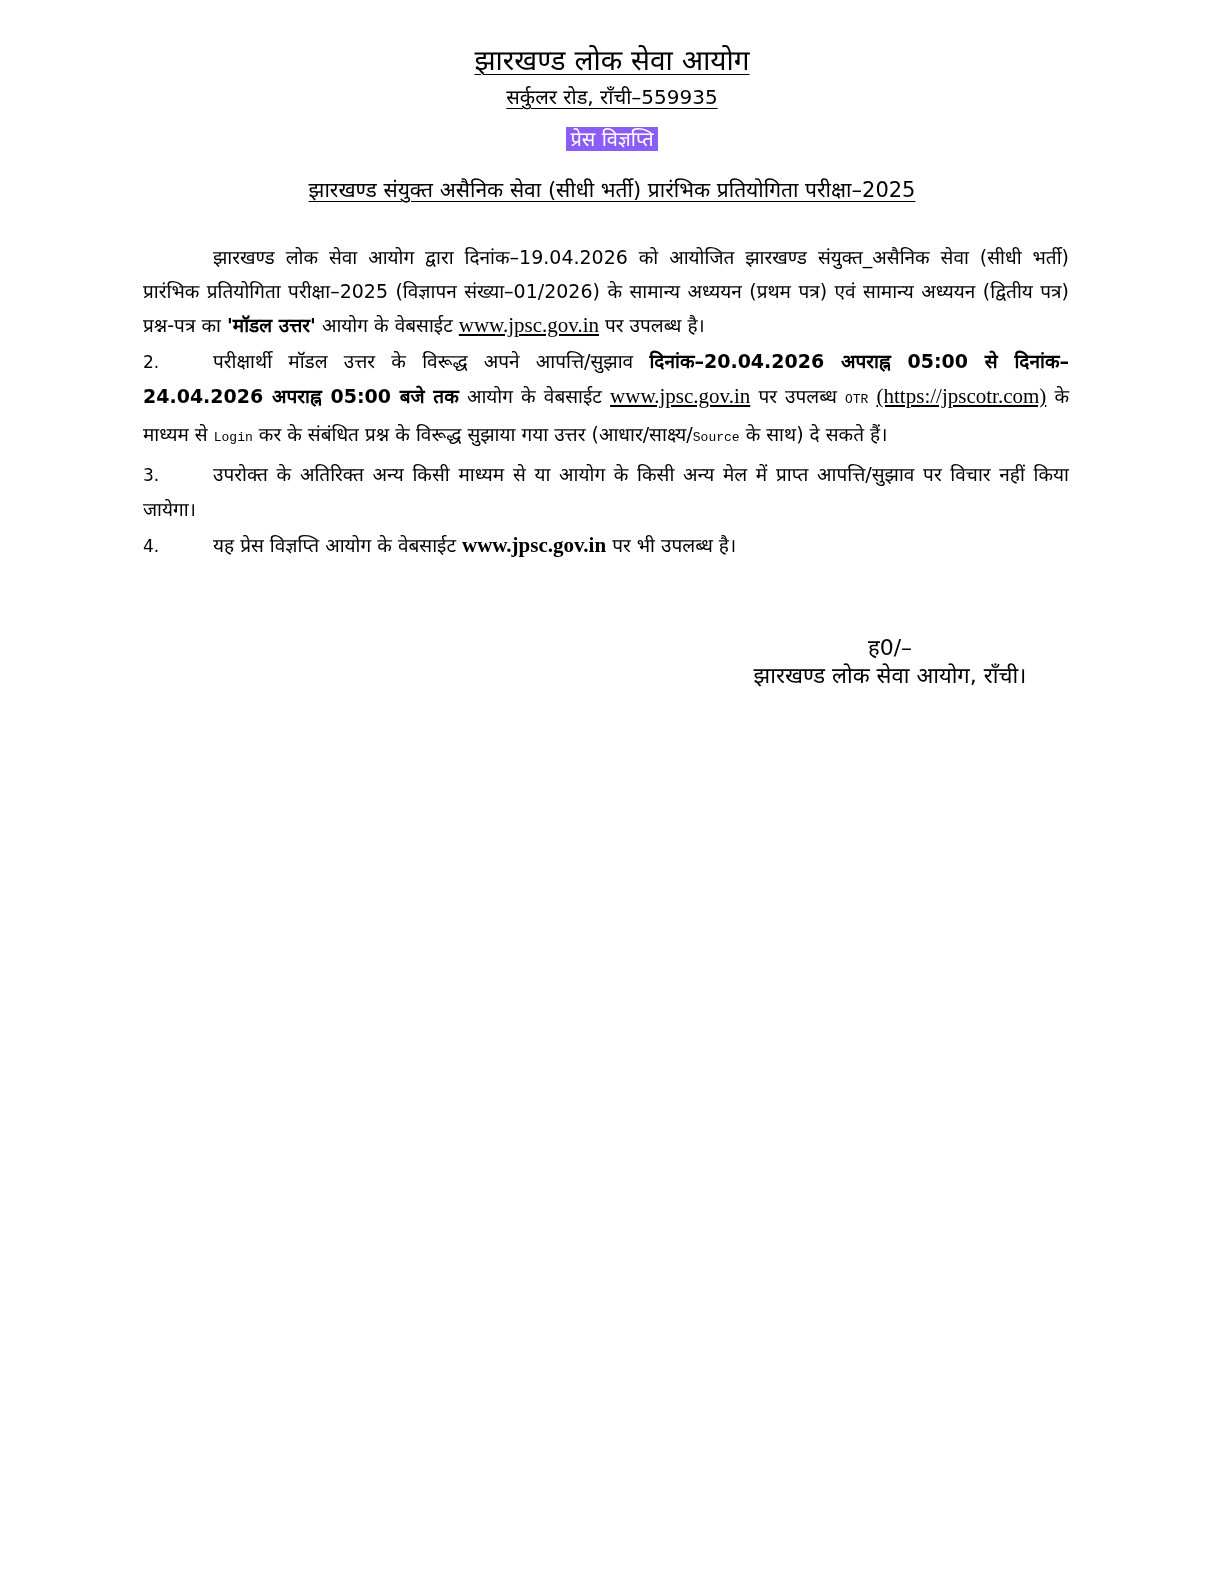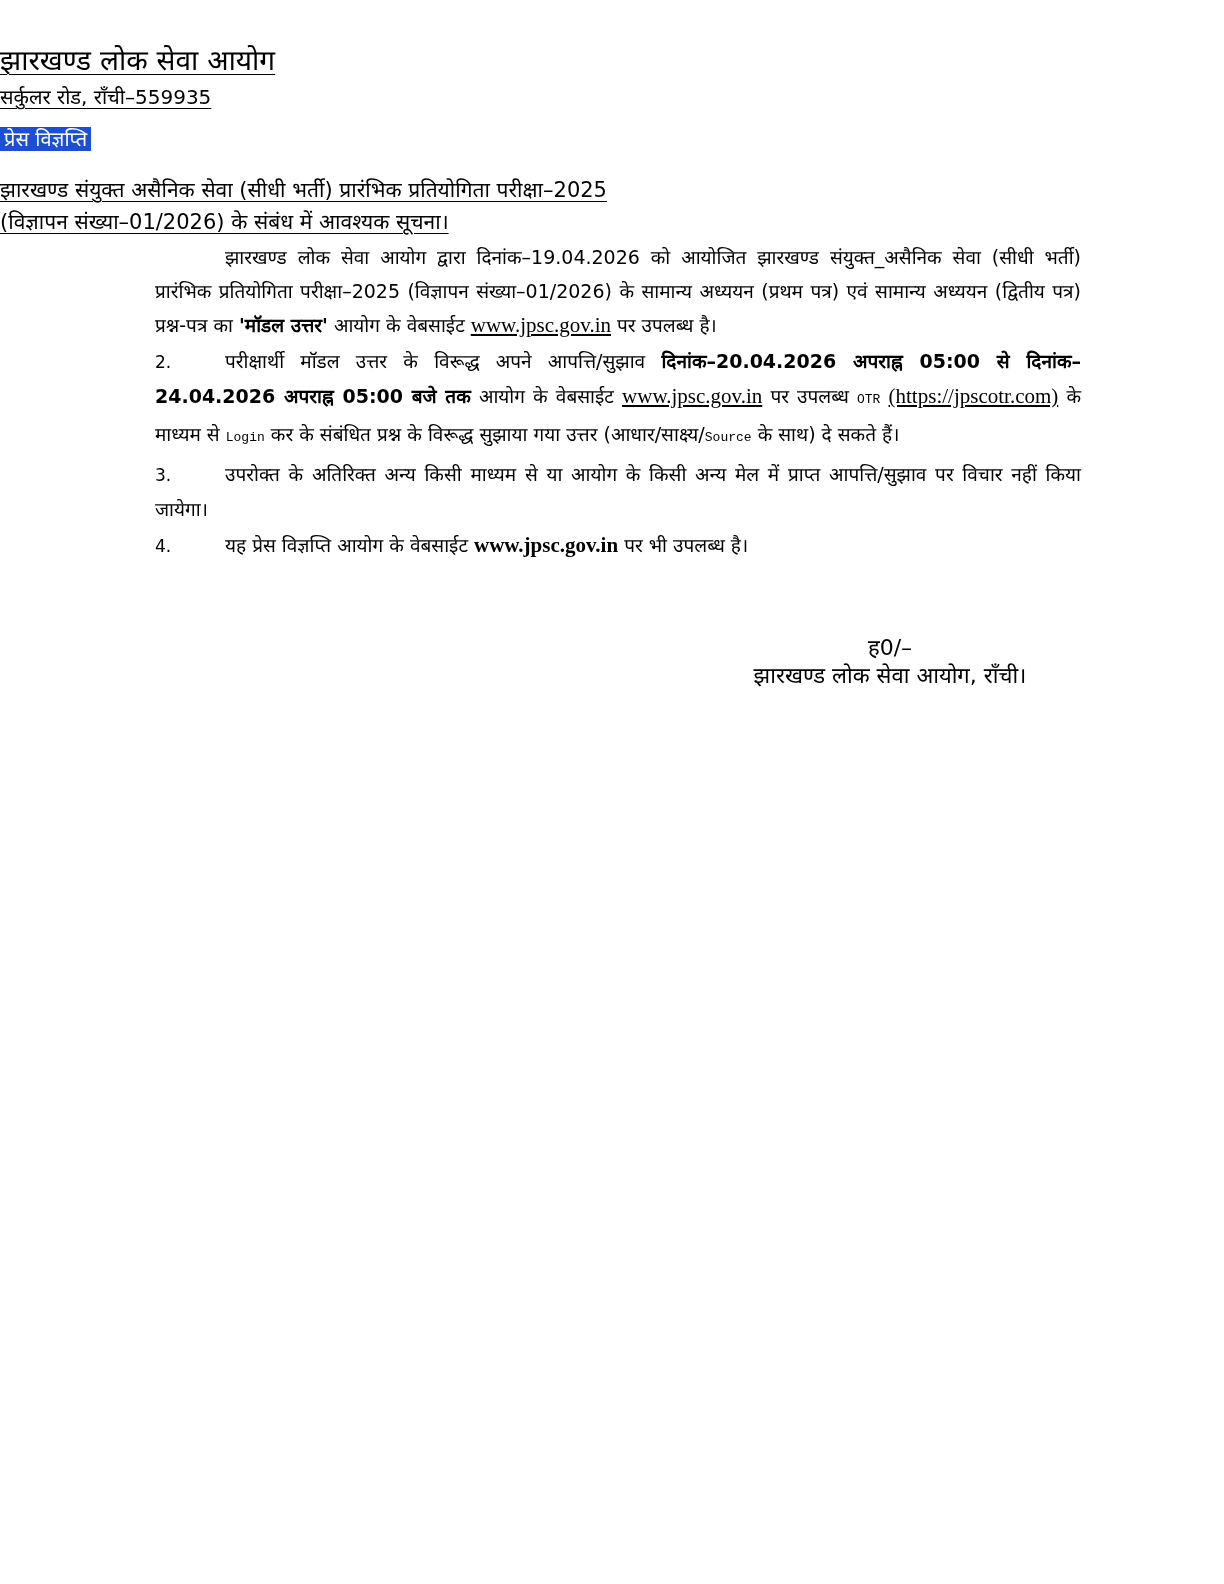--- a/index.html
+++ b/index.html
@@ -1,29 +1,29 @@
 <!DOCTYPE html>
 <html><head>
   <meta charset="utf-8">
   <style>
     html, body { margin: 0; padding: 0; background: #ffffff; }
     body {
       width: 1224px; height: 1584px; position: relative; overflow: hidden;
       font-family: "DejaVu Sans", "Liberation Sans", sans-serif; color: #000;
     }
-    .center { position: absolute; left: 0; width: 1224px; text-align: left; }
+    .center { position: absolute; left: 0; width: 1224px; text-align: center; }
     .org-name { top: 44px; font-size: 28px; line-height: 34px; }
     .org-name span, .address span, .title span { text-decoration: underline; text-underline-offset: 4px; text-decoration-thickness: 1px; }
     .address { top: 84px; font-size: 20px; line-height: 26px; }
     .press { top: 125px; font-size: 20px; line-height: 28px; }
-    .press span { background: #1d4ed8; color: #fff; padding: 0 4px; }
+    .press span { background: #8b5cf6; color: #fff; padding: 0 4px; }
     .title { top: 174px; font-size: 21px; line-height: 32px; font-weight: normal; }
     .body {
       position: absolute; left: 143px; width: 926px; top: 240px;
-      font-size: 19px; line-height: 34px; text-align: justify; margin-left: 12px;
+      font-size: 19px; line-height: 34px; text-align: justify;
     }
     .body p { margin: 0 0 2px 0; }
     .indent { text-indent: 70px; }
     .num-para { position: relative; }
     .num { display: inline-block; width: 70px; font-size: 17px; }
     .link { font-family: "Liberation Serif", serif; text-decoration: underline; font-size: 21px; }
     .serif { font-family: Liberation Mono, monospace; font-size: 13px; }
     .bold-serif { font-family: "Liberation Serif", serif; font-weight: bold; font-size: 21px; }
     .bold { font-weight: bold; }
     .sign {
@@ -39,21 +39,20 @@
   <span>झारखण्ड लोक सेवा आयोग</span>
 </div>
 <div class="center address">
   <span>सर्कुलर रोड, राँची–559935</span>
 </div>
 <div class="center press">
   <span>प्रेस विज्ञप्ति</span>
 </div>
 <div class="center title">
   <div><span>झारखण्ड संयुक्त असैनिक सेवा (सीधी भर्ती) प्रारंभिक प्रतियोगिता परीक्षा–2025</span></div>
-  <div><span>(विज्ञापन संख्या–01/2026) के संबंध में आवश्यक सूचना।</span></div>
 </div>
 
 <div class="body">
   <p class="indent"><span>झारखण्ड लोक सेवा आयोग द्वारा दिनांक–19.04.2026 को आयोजित झारखण्ड संयुक्त_असैनिक सेवा (सीधी भर्ती) प्रारंभिक प्रतियोगिता परीक्षा–2025 (विज्ञापन संख्या–01/2026) के सामान्य अध्ययन (प्रथम पत्र) एवं सामान्य अध्ययन (द्वितीय पत्र) प्रश्न-पत्र का </span><span class="bold">'मॉडल उत्तर'</span><span> आयोग के वेबसाईट </span><span class="link">www.jpsc.gov.in</span><span> पर उपलब्ध है।</span></p>
 
   <p class="num-para"><span class="num">2.</span><span>परीक्षार्थी मॉडल उत्तर के विरूद्ध अपने आपत्ति/सुझाव </span><span class="bold">दिनांक–20.04.2026 अपराह्न 05:00 से दिनांक–24.04.2026 अपराह्न 05:00 बजे तक</span><span> आयोग के वेबसाईट </span><span class="link">www.jpsc.gov.in</span><span> पर उपलब्ध </span><span class="serif">OTR</span> <span class="link">(https://jpscotr.com)</span><span> के माध्यम से </span><span class="serif">Login</span><span> कर के संबंधित प्रश्न के विरूद्ध सुझाया गया उत्तर (आधार/साक्ष्य/</span><span class="serif">Source</span><span> के साथ) दे सकते हैं।</span></p>
 
   <p class="num-para"><span class="num">3.</span><span>उपरोक्त के अतिरिक्त अन्य किसी माध्यम से या आयोग के किसी अन्य मेल में प्राप्त आपत्ति/सुझाव पर विचार नहीं किया जायेगा।</span></p>
 
   <p class="num-para"><span class="num">4.</span><span>यह प्रेस विज्ञप्ति आयोग के वेबसाईट </span><span class="bold-serif">www.jpsc.gov.in</span><span> पर भी उपलब्ध है।</span></p>

